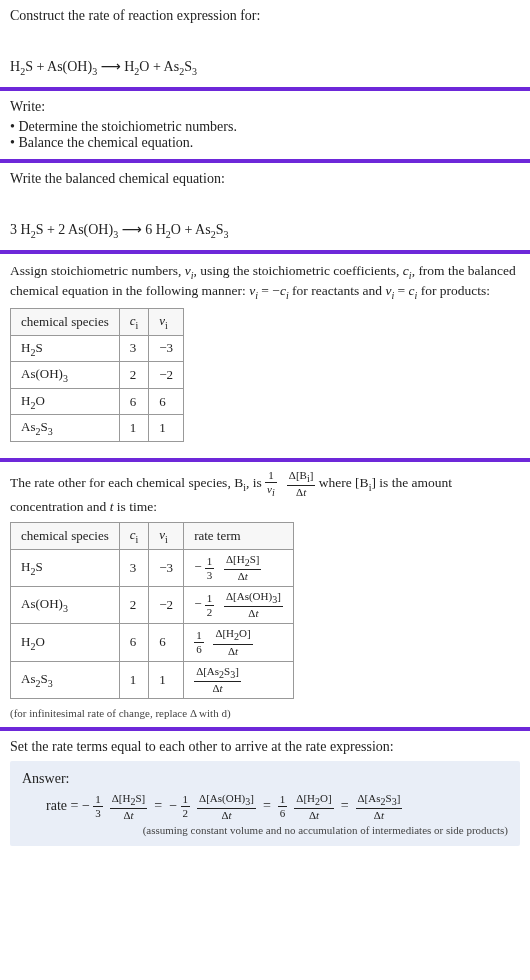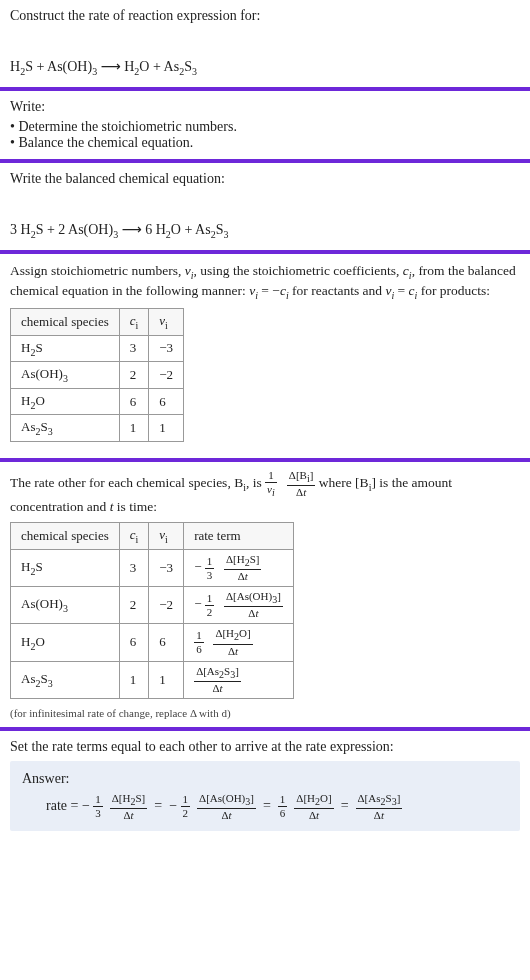--- a/index.html
+++ b/index.html
@@ -151,14 +151,15 @@
       &nbsp;=&nbsp;
       <span>−</span>
       <span class="frac"><span class="top">1</span><span class="bot">2</span></span>
       &nbsp;<span class="frac"><span class="top">Δ[As(OH)<span class="sub">3</span>]</span><span class="bot">Δ<i>t</i></span></span>
       &nbsp;=&nbsp;
       <span class="frac"><span class="top">1</span><span class="bot">6</span></span>
       &nbsp;<span class="frac"><span class="top">Δ[H<span class="sub">2</span>O]</span><span class="bot">Δ<i>t</i></span></span>
       &nbsp;=&nbsp;
       <span class="frac"><span class="top">Δ[As<span class="sub">2</span>S<span class="sub">3</span>]</span><span class="bot">Δ<i>t</i></span></span>
     </div>
+    <div class="note indent" style="text-align:right">(assuming constant volume and no accumulation of intermediates or side products)</div>
   </div>
 </div>
 
 </body></html>

